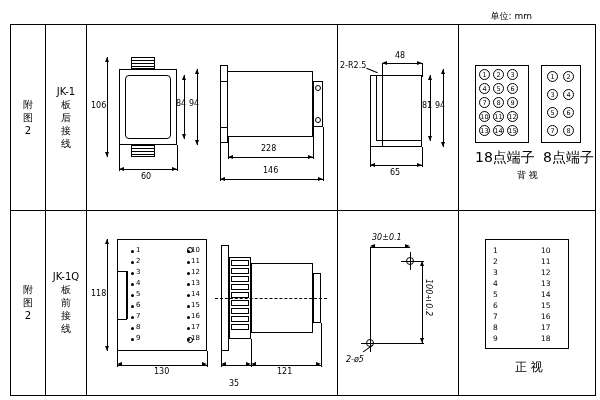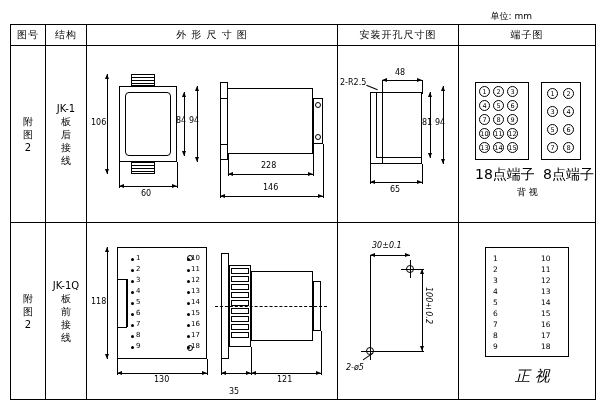--- a/index.html
+++ b/index.html
@@ -69,27 +69,20 @@
 </style>
 </head>
 <body>
 
 <div class="page">
 
   <div class="unit">单位: mm</div>
 
   <table class="main">
     <tbody>
-        <tr>
-      <th class="col1 hdr">图号</th>
-      <th class="col2 hdr">结构</th>
-      <th class="col3 hdr">外 形 尺 寸 图</th>
-      <th class="col4 hdr">安装开孔尺寸图</th>
-      <th class="col5 hdr">端子图</th>
-    </tr>
 
     <tr style="height:176px;">
       <td class="col1">
         <div class="vtext">附<br>图<br>2</div>
       </td>
       <td class="col2">
         <div class="vtext">JK-1<br>板<br>后<br>接<br>线</div>
       </td>
 
       <td class="col3">
@@ -400,19 +393,19 @@
           <div class="num" style="left:82px;top:32px;width:16px;text-align:left;font-size:7.5px;">10</div>
           <div class="num" style="left:82px;top:43px;width:16px;text-align:left;font-size:7.5px;">11</div>
           <div class="num" style="left:82px;top:54px;width:16px;text-align:left;font-size:7.5px;">12</div>
           <div class="num" style="left:82px;top:65px;width:16px;text-align:left;font-size:7.5px;">13</div>
           <div class="num" style="left:82px;top:76px;width:16px;text-align:left;font-size:7.5px;">14</div>
           <div class="num" style="left:82px;top:87px;width:16px;text-align:left;font-size:7.5px;">15</div>
           <div class="num" style="left:82px;top:98px;width:16px;text-align:left;font-size:7.5px;">16</div>
           <div class="num" style="left:82px;top:109px;width:16px;text-align:left;font-size:7.5px;">17</div>
           <div class="num" style="left:82px;top:120px;width:16px;text-align:left;font-size:7.5px;">18</div>
 
-          <div class="caption" style="left:56px;top:144px;font-size:15px;font-style:italic;">正 视</div>
+          <div class="caption" style="left:56px;top:144px;font-size:12px;">正 视</div>
         </div>
       </td>
     </tr>
   </tbody>
     </table>
 </div>
 
 </body></html>

